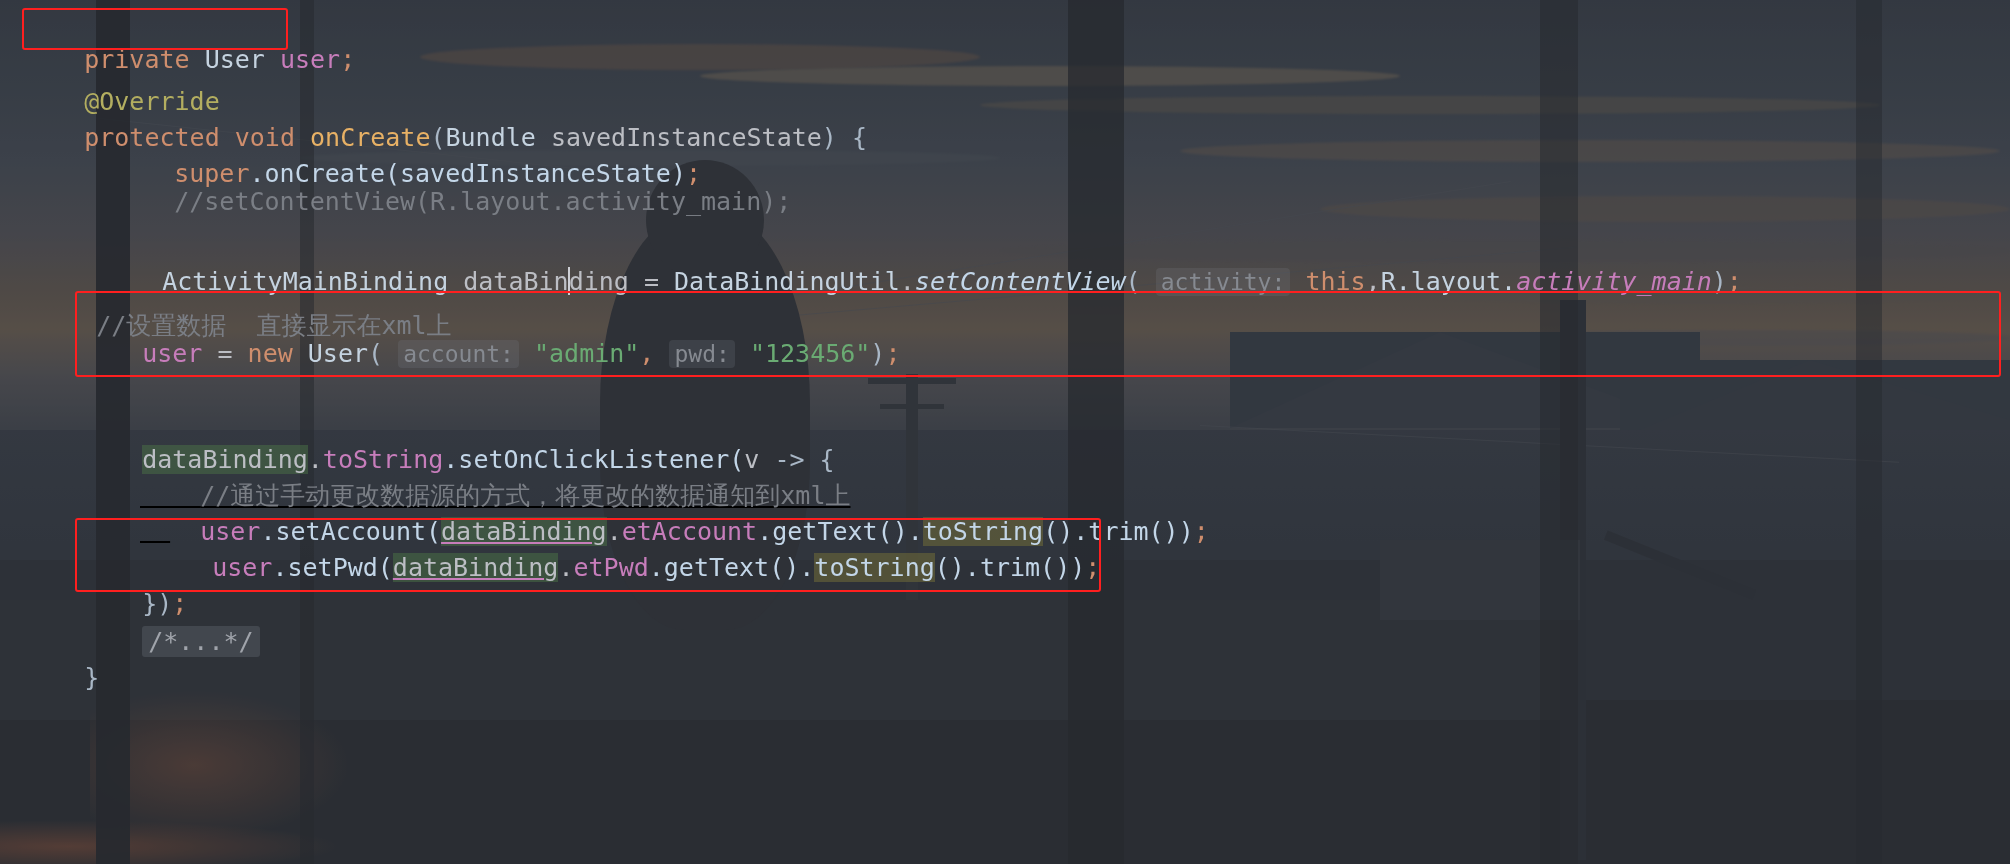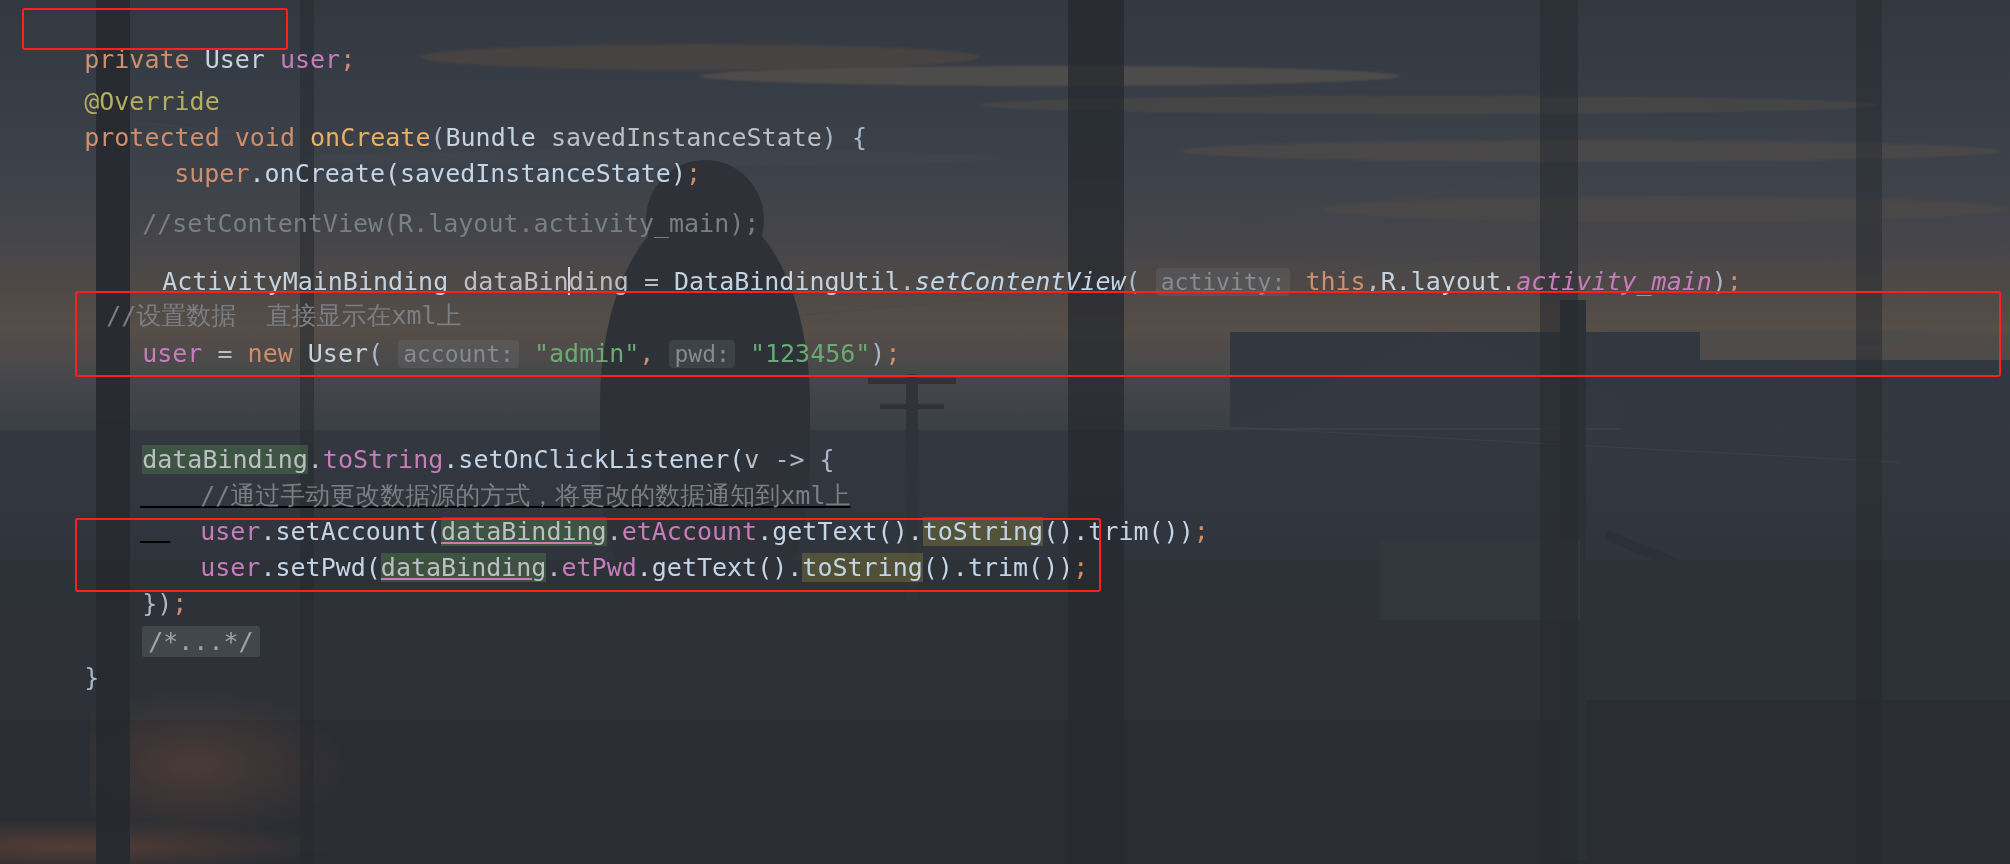--- a/index.html
+++ b/index.html
@@ -160,51 +160,51 @@
   </div>
 
   <div class="line" style="top:84px;">
     <span class="kw">protected</span><span class="plain"> </span><span class="kw">void</span><span class="plain"> </span><span class="methoddecl">onCreate</span><span class="paren">(</span><span class="type">Bundle</span><span class="plain"> savedInstanceState</span><span class="paren">) {</span>
   </div>
 
   <div class="line" style="top:120px;padding-left:114px;">
     <span class="kw">super</span><span class="method">.onCreate(savedInstanceState)</span><span class="semi">;</span>
   </div>
 
-  <div class="line" style="top:170px;padding-left:82px;">
+  <div class="line" style="top:148px;padding-left:114px;">
     <span class="cmt">//setContentView(R.layout.activity_main);</span>
   </div>
 
 
   <div class="line" style="top:228px;padding-left:102px;">
     <span class="type">ActivityMainBinding</span><span class="plain"> dataBin</span><span class="caret"></span><span class="plain">ding </span><span class="punc">= </span><span class="type">DataBindingUtil</span><span class="punc">.</span><span class="method ital">setContentView</span><span class="paren">(</span><span class="plain"> </span><span class="hint">activity:</span><span class="plain"> </span><span class="kw">this</span><span class="punc">,</span><span class="type">R.layout.</span><span class="res">activity_main</span><span class="paren">)</span><span class="semi">;</span>
   </div>
 
-  <div class="line" style="top:262px;padding-left:46px;">
+  <div class="line" style="top:272px;padding-left:36px;">
     <span class="cmt">//设置数据  直接显示在xml上</span>
   </div>
 
   <div class="line" style="top:300px;padding-left:82px;">
     <span class="field">user </span><span class="punc">= </span><span class="kw">new</span><span class="type"> User</span><span class="paren">(</span><span class="plain"> </span><span class="hint">account:</span><span class="plain"> </span><span class="str">"admin"</span><span class="semi">,</span><span class="plain"> </span><span class="hint">pwd:</span><span class="plain"> </span><span class="str">"123456"</span><span class="paren">)</span><span class="semi">;</span>
   </div>
 
 
   <div class="line" style="top:406px;padding-left:82px;">
     <span class="plain hl-green">dataBinding</span><span class="punc">.</span><span class="field">toString</span><span class="method">.setOnClickListener(</span><span class="plain">v</span><span class="paren"> -&gt; {</span>
   </div>
 
   <div class="line" style="top:442px;padding-left:140px;text-decoration:underline;">
     <span class="cmt">//通过手动更改数据源的方式，将更改的数据通知到xml上</span>
   </div>
 
   <div class="line" style="top:478px;padding-left:140px;">
     <span class="field">user</span><span class="method">.setAccount(</span><span class="plain hl-green usg">dataBinding</span><span class="punc">.</span><span class="field">etAccount</span><span class="method">.getText().</span><span class="method hl-olive">toString</span><span class="method">().trim())</span><span class="semi">;</span>
   </div>
 
-  <div class="line" style="top:514px;padding-left:140px;">
+  <div class="line" style="top:514px;padding-left:140px;margin-left:12px;">
     <span class="field">user</span><span class="method">.setPwd(</span><span class="plain hl-green usg">dataBinding</span><span class="punc">.</span><span class="field">etPwd</span><span class="method">.getText().</span><span class="method hl-olive">toString</span><span class="method">().trim())</span><span class="semi">;</span>
   </div>
 
   <div class="line" style="top:550px;padding-left:82px;">
     <span class="paren">})</span><span class="semi">;</span>
   </div>
 
   <div class="line" style="top:588px;padding-left:82px;">
     <span class="fold">/*...*/</span>
   </div>

